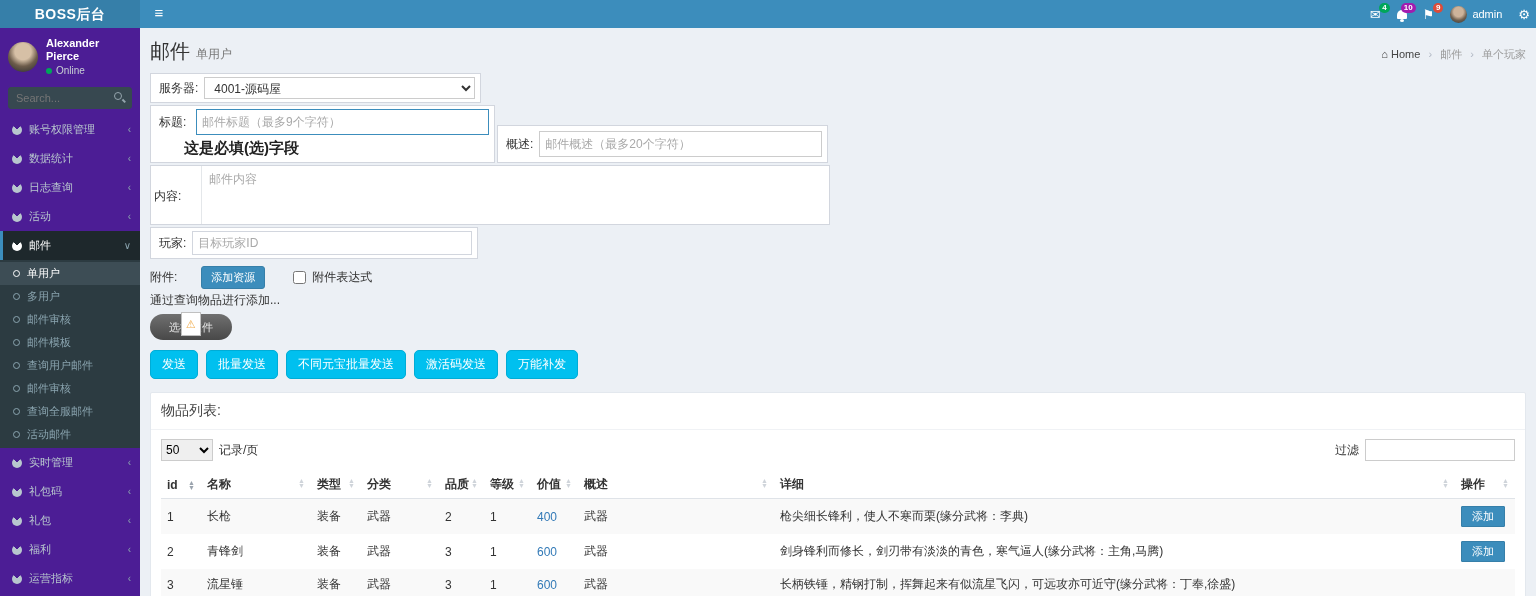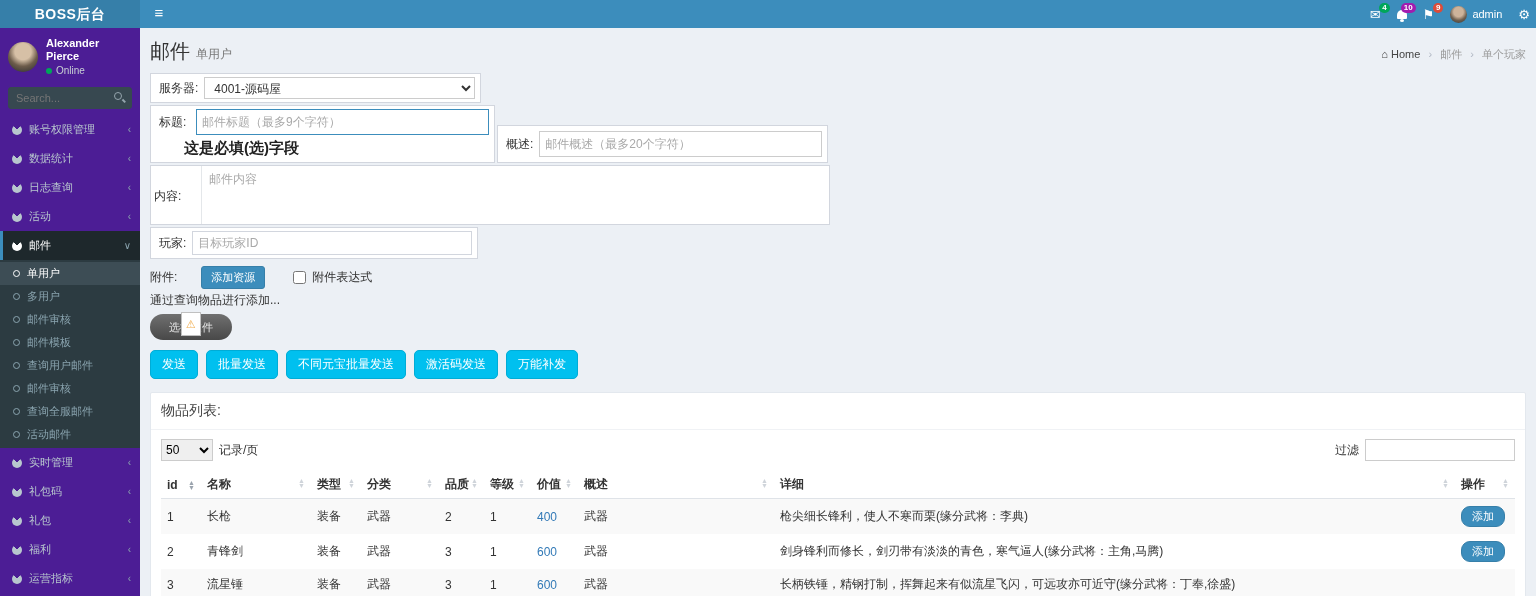--- a/index.html
+++ b/index.html
@@ -110,21 +110,21 @@
   table.items td { padding:7px 6px; white-space:nowrap; overflow:hidden; }
   table.items tbody tr:nth-child(odd) td { background:#f9f9f9; }
   th:nth-child(1){width:40px;} th:nth-child(2){width:110px;} th:nth-child(3){width:50px;}
   th:nth-child(4){width:78px;} th:nth-child(5){width:45px;} th:nth-child(6){width:47px;}
   th:nth-child(7){width:47px;} th:nth-child(8){width:196px;} th:nth-child(10){width:60px;}
   .sort { float:right; color:#cfd4da; font-size:7px; line-height:5px; text-align:center; margin-top:2px; letter-spacing:0; }
   .sort i { display:block; font-style:normal; }
   .sort.active { color:#9aa3ad; }
   td.val { color:#337ab7; }
   .btn-add { background:#3c8dbc; border:1px solid #367fa9; color:#fff; font-size:11px;
-    padding:2px 10px; border-radius:9px; cursor:pointer; font-family:inherit; }
+    padding:2px 10px; border-radius:1px; cursor:pointer; font-family:inherit; }
 </style>
 </head>
 <body>
 
 <div class="navbar">
   <div class="logo">BOSS后台</div>
   <div class="hamburger">≡</div>
   <div class="nav-right">
     <div class="nav-ico">✉
       <span class="badge green">4</span>

